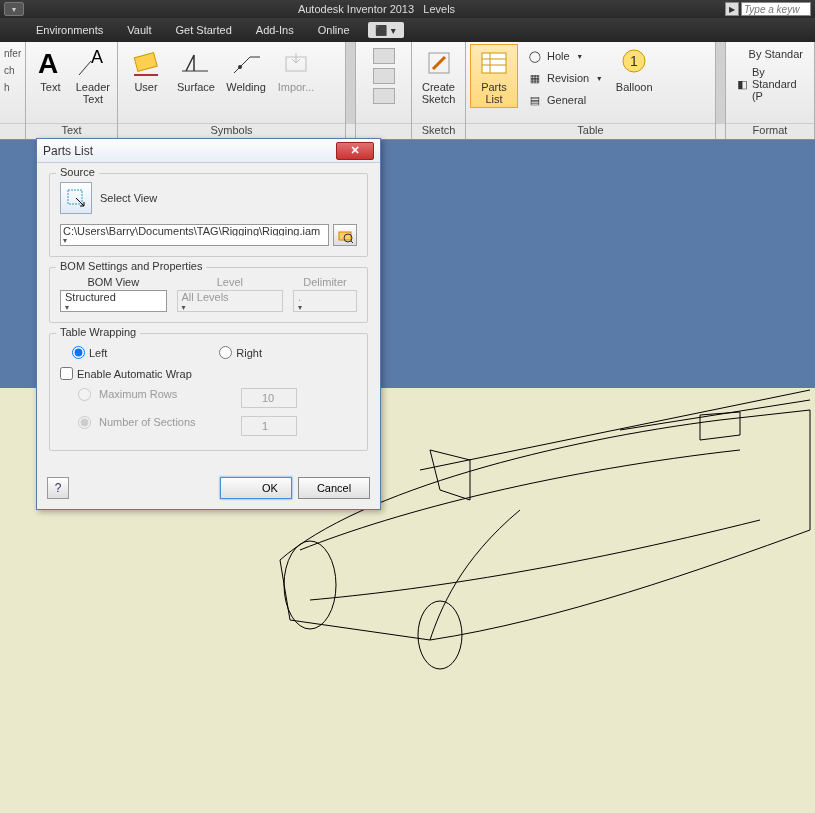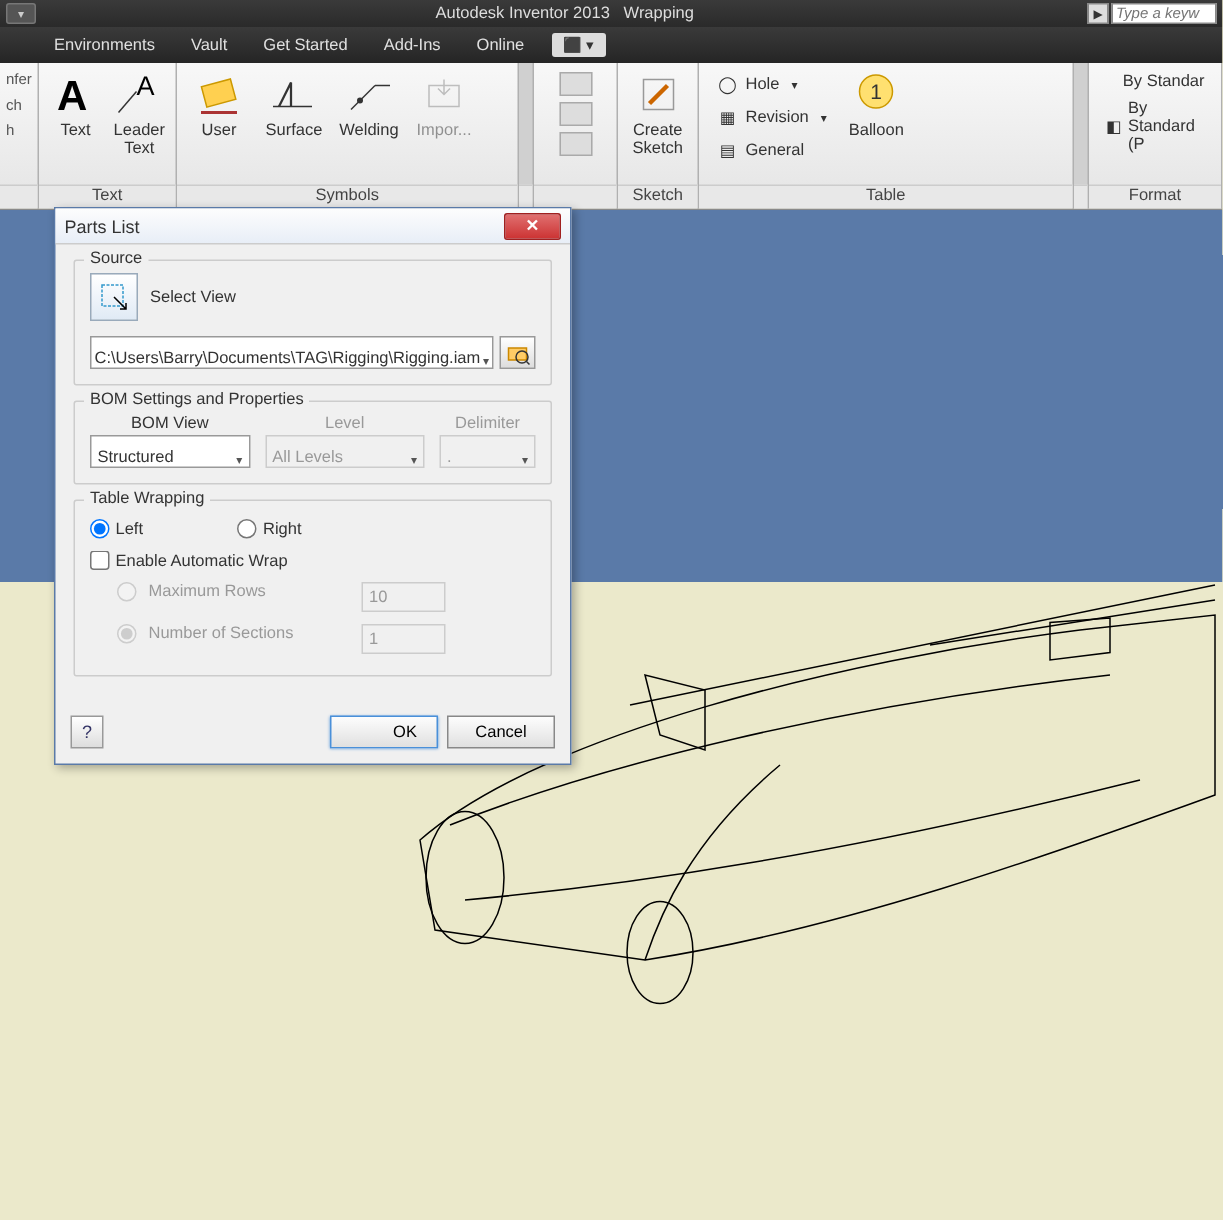--- a/index.html
+++ b/index.html
@@ -47,44 +47,44 @@
   .group .legend { position:absolute; top:-8px; left:6px; background:#f0f0f0; padding:0 4px; font-size:11px; }
   .selview { display:flex; align-items:center; gap:8px; margin-bottom:10px;}
   .selview .iconbtn { width:32px; height:32px; border:1px solid #9ab; background:linear-gradient(#fff,#e0eaf5); display:flex;align-items:center;justify-content:center;}
   .pathrow { display:flex; gap:4px; }
   .pathrow select,.pathrow .combo { flex:1; height:22px; font-size:11px; border:1px solid #999; background:#fff; padding:0 2px;}
   .pathrow .browse { width:24px; height:22px; border:1px solid #999; background:linear-gradient(#fff,#ddd); display:flex;align-items:center;justify-content:center;}
   .row3 { display:flex; gap:10px; }
   .col { flex:1; display:flex; flex-direction:column; gap:2px; }
   .col label { font-size:11px;text-align:center; }
   .col.disabled label { color:#999; }
-  .combo { height:22px; border:1px solid #999; background:#fff; font-size:11px; padding:0 4px; display:flex;align-items:flex-end;justify-content:space-between;}
+  .combo { height:22px; border:1px solid #999; background:#fff; font-size:11px; padding:0 4px; display:flex;align-items:flex-start;justify-content:space-between;flex-direction:column;}
   .combo.disabled { background:#f0f0f0; color:#999; border-color:#ccc;}
   .combo .arr { font-size:8px; color:#555; }
-  .radios { display:flex; gap:63px; margin:4px 0 8px;}
+  .radios { display:flex; gap:112px; margin:4px 12px 8px;}
   .radio,.check { display:flex; align-items:center; gap:4px; font-size:11px;}
   .check input,.radio input { margin:0; }
   .optrow { display:flex; align-items:flex-start; gap:8px; margin:8px 0 4px 18px;}
   .optrow.disabled { color:#999; }
-  .optrow .num { width:56px; height:20px; border:1px solid #ccc; background:#f0f0f0; color:#999; font-size:11px; padding:0 4px; text-align:left; margin-left:auto; margin-right:60px;}
+  .optrow .num { width:56px; height:20px; border:1px solid #ccc; background:#f0f0f0; color:#999; font-size:11px; padding:0 20px; text-align:left; margin-left:auto; margin-right:60px;}
   .dlg-foot { display:flex; align-items:center; padding:6px 10px 10px;}
   .helpbtn { width:22px;height:22px;border:1px solid #999;background:linear-gradient(#fff,#ddd);display:flex;align-items:center;justify-content:center;font-size:12px;color:#336;}
   .dlg-foot .sp{flex:1;}
   .btn { width:72px; height:22px; border:1px solid #888; background:linear-gradient(#fdfdfd,#e0e0e0); font-size:11px; margin-left:6px;}
   .btn.primary { border:1px solid #4a90d9; box-shadow:0 0 2px #4a90d9;padding-left:28px; }
 
   svg { overflow:visible; }
 </style>
 </head>
 <body>
 
 <div class="titlebar">
   <div class="qat">▾</div>
   <div class="title-text">
-    <span>Autodesk Inventor 2013</span>&nbsp;&nbsp;&nbsp;<span>Wrapping</span>
+    <span>Autodesk Inventor 2013</span>&nbsp;&nbsp;&nbsp;<span>Levels</span>
   </div>
   <div class="search">
     <div class="tri">▶</div>
     <input placeholder="Type a keyw" style="">
   </div>
 </div>
 
 <div class="menubar">
   <div class="item" style="width:18px"></div>
   <div class="item">Environments</div>
@@ -199,20 +199,32 @@
           </div>
         <div class="lines" style="white-space:pre-line">Create
 Sketch</div>
       </div>
     </div>
     <div class="label">Sketch</div>
   </div>
 
   <div class="panel" style="width:250px">
     <div class="tools">
+      <div class="bigbtn active">
+        <div class="ic">
+            <svg width="32" height="32">
+              <rect x="4" y="6" width="24" height="20" fill="#fff" stroke="#c90"></rect>
+              <line x1="4" y1="12" x2="28" y2="12" stroke="#c90"></line>
+              <line x1="4" y1="18" x2="28" y2="18" stroke="#c90"></line>
+              <line x1="12" y1="6" x2="12" y2="26" stroke="#c90"></line>
+            </svg>
+          </div>
+        <div class="lines" style="white-space:pre-line">Parts
+List</div>
+      </div>
       <div class="smallrow">
         <div class="smallbtn">
             <span class="ic">◯</span>
             <span>Hole</span>
             <span style="font-size:8px;margin-left:4px">▾</span>
           </div>
         <div class="smallbtn">
             <span class="ic">▦</span>
             <span>Revision</span>
             <span style="font-size:8px;margin-left:4px">▾</span>

